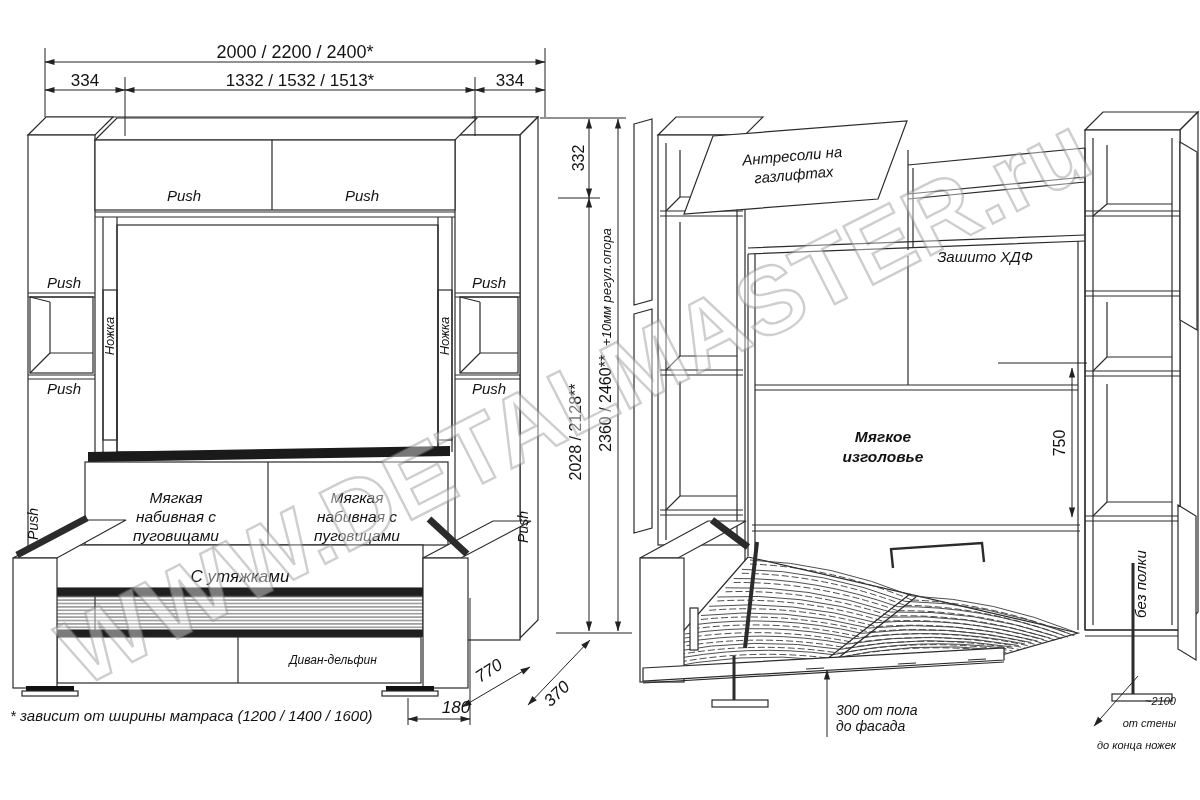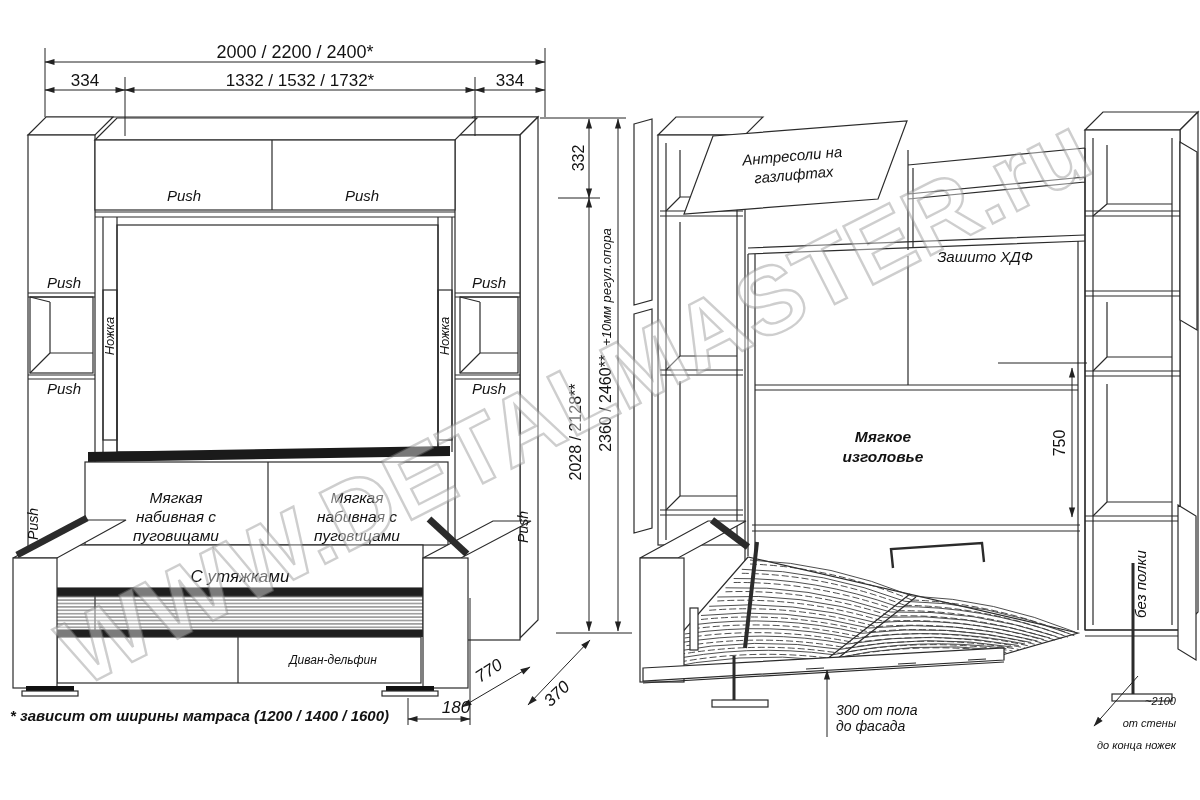--- a/index.html
+++ b/index.html
@@ -249,21 +249,21 @@
     <line x1="1072" y1="368" x2="1072" y2="517" marker-start="url(#ah)" marker-end="url(#ah)"></line>
     <line x1="827" y1="737" x2="827" y2="670" marker-end="url(#ah)"></line>
     <line x1="1138" y1="676" x2="1094" y2="726" marker-end="url(#ah)"></line>
   </g>
 </svg>
 
 <div class="labels">
 
   <div class="lbl" style="left:295px;top:52px;font-size:18px;">2000 / 2200 / 2400*</div>
   <div class="lbl" style="left:85px;top:81px;font-size:17px;">334</div>
-  <div class="lbl" style="left:300px;top:81px;font-size:17px;">1332 / 1532 / 1732*</div>
+  <div class="lbl" style="left:300px;top:81px;font-size:17px;">1332 / 1532 / 1513*</div>
   <div class="lbl" style="left:510px;top:81px;font-size:17px;">334</div>
   <div class="lbl r90" style="left:579px;top:158px;font-size:16px;">332</div>
   <div class="lbl r90" style="left:576px;top:432px;font-size:16px;">2028 / 2128**</div>
   <div class="lbl r90" style="left:606px;top:340px;font-size:16px;"><span>2360 / 2460**</span><span class="small-note">+10мм регул.опора</span></div>
   <div class="lbl it" style="left:489px;top:671px;font-size:17px;transform:translate(-50%,-50%) rotate(-33deg);">770</div>
   <div class="lbl it" style="left:557px;top:694px;font-size:17px;transform:translate(-50%,-50%) rotate(-44deg);">370</div>
   <div class="lbl it" style="left:456px;top:708px;font-size:17px;">180</div>
 
   <div class="lbl it" style="left:184px;top:196px;font-size:15px;">Push</div>
   <div class="lbl it" style="left:362px;top:196px;font-size:15px;">Push</div>
@@ -283,18 +283,18 @@
   <div class="lbl it" style="left:333px;top:661px;font-size:12px;">Диван-дельфин</div>
 
   <div class="lbl it ctr" style="left:793px;top:165px;width:125px;font-size:15px;line-height:19px;transform:translate(-50%,-50%) rotate(-5deg);">Антресоли на газлифтах</div>
   <div class="lbl it" style="left:985px;top:257px;font-size:15px;">Зашито ХДФ</div>
   <div class="lbl it ctr" style="left:883px;top:447px;width:110px;font-size:15.5px;line-height:20px;font-weight:bold;">Мягкое изголовье</div>
   <div class="lbl r90" style="left:1060px;top:443px;font-size:16px;">750</div>
   <div class="lbl it r90" style="left:1141px;top:584px;font-size:15px;">без полки</div>
   <div class="lbl it" style="left:836px;top:702px;font-size:14px;transform:translate(0,0);text-align:left;"><span>300 от пола</span><br><span>до фасада</span></div>
   <div class="lbl it" style="left:1176px;top:690px;font-size:11px;transform:translate(-100%,0);text-align:right;line-height:22px;"><span>~2100</span><br><span>от стены</span><br><span>до конца ножек</span></div>
 
-  <div class="lbl it" style="left:10px;top:707px;font-size:15px;font-weight:700;transform:translate(0,0);">* зависит от ширины матраса (1200 / 1400 / 1600)</div>
+  <div class="lbl it" style="left:10px;top:707px;font-size:15px;font-weight:400;transform:translate(0,0);">* зависит от ширины матраса (1200 / 1400 / 1600)</div>
 </div>
 
 <div class="watermark">WWW.DETALMASTER.ru</div>
 
 </div>
 
 </body></html>

